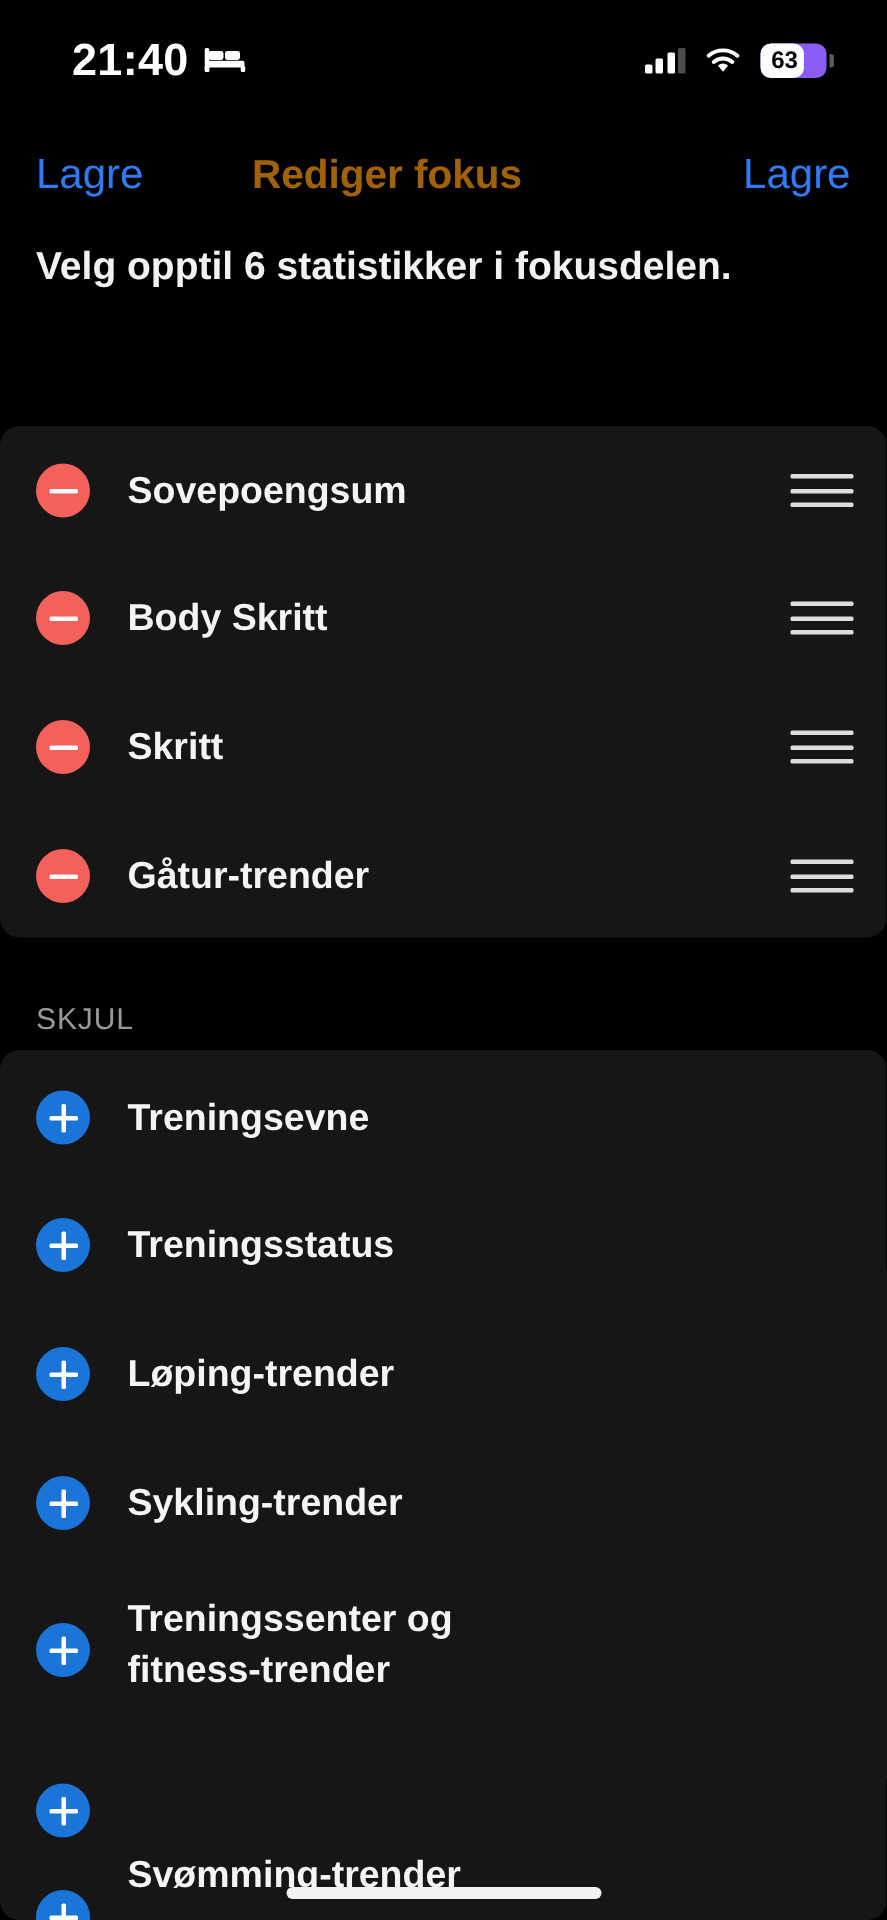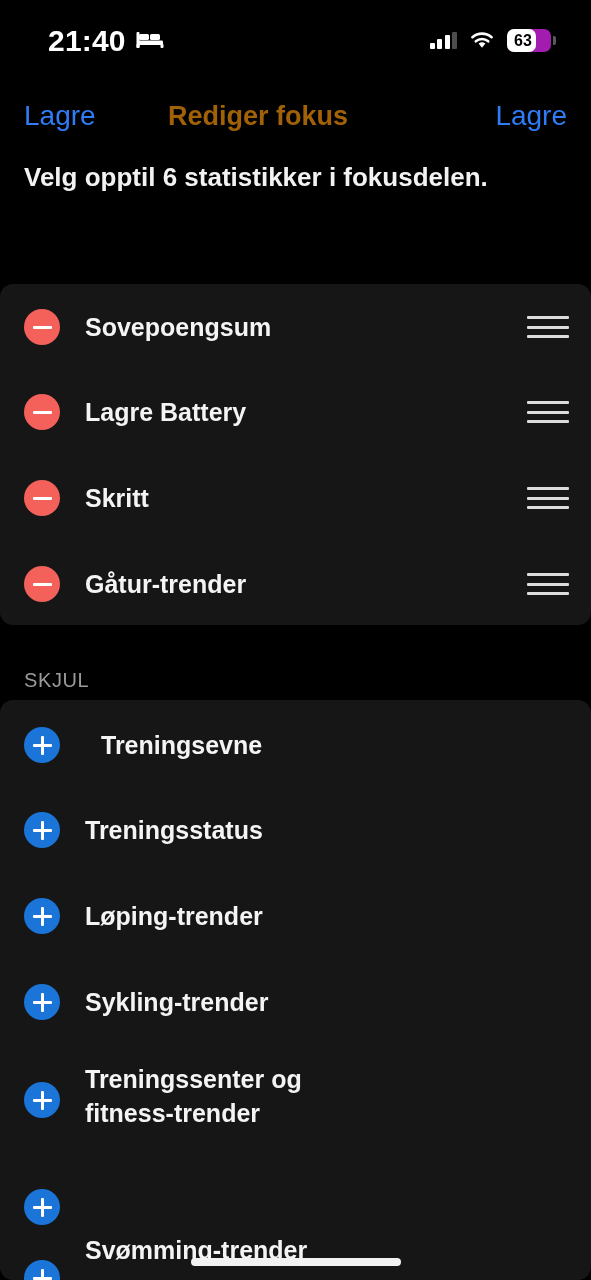--- a/index.html
+++ b/index.html
@@ -59,21 +59,21 @@
   .signal-bars i.b1 { height: 6px; }
   .signal-bars i.b2 { height: 10px; }
   .signal-bars i.b3 { height: 14px; }
   .signal-bars i.b4 { height: 17px; background: #4d4d4d; }
   .wifi-icon { display: block; }
   .battery {
     position: relative;
     width: 44px;
     height: 23px;
     border-radius: 7px;
-    background: #a21caf;
+    background: #8b5cf6;
     display: flex;
     align-items: flex-start;
   }
   .battery .fill {
     position: absolute;
     left: 0; top: 0;
     height: 23px;
     width: 29px;
     border-radius: 7px;
     background: #ffffff;
@@ -310,21 +310,21 @@
           <span></span>
           <span></span>
           <span></span>
         </span>
     </div>
 
     <div class="row" style="top:107px;height:42px;">
       <span class="circle-btn minus" style="top:3px;">
           <span class="bar-h"></span>
         </span>
-      <span class="label" style="top:4px;">Lagre Battery</span>
+      <span class="label" style="top:4px;">Body Skritt</span>
       <span class="drag-handle" style="top:10px;">
           <span></span>
           <span></span>
           <span></span>
         </span>
     </div>
 
     <div class="row" style="top:193px;height:42px;">
       <span class="circle-btn minus" style="top:3px;">
           <span class="bar-h"></span>
@@ -351,21 +351,21 @@
 
   </div>
 
   <div class="list-section" id="section-skjul">
 
     <div class="row" style="top:24px;height:42px;">
       <span class="circle-btn plus" style="top:3px;">
           <span class="bar-h"></span>
           <span class="bar-v"></span>
         </span>
-      <span class="label" style="top:4px;margin-left:16px;">Treningsevne</span>
+      <span class="label" style="top:4px;">Treningsevne</span>
     </div>
 
     <div class="row" style="top:109px;height:42px;">
       <span class="circle-btn plus" style="top:3px;">
           <span class="bar-h"></span>
           <span class="bar-v"></span>
         </span>
       <span class="label" style="top:4px;">Treningsstatus</span>
     </div>
 

